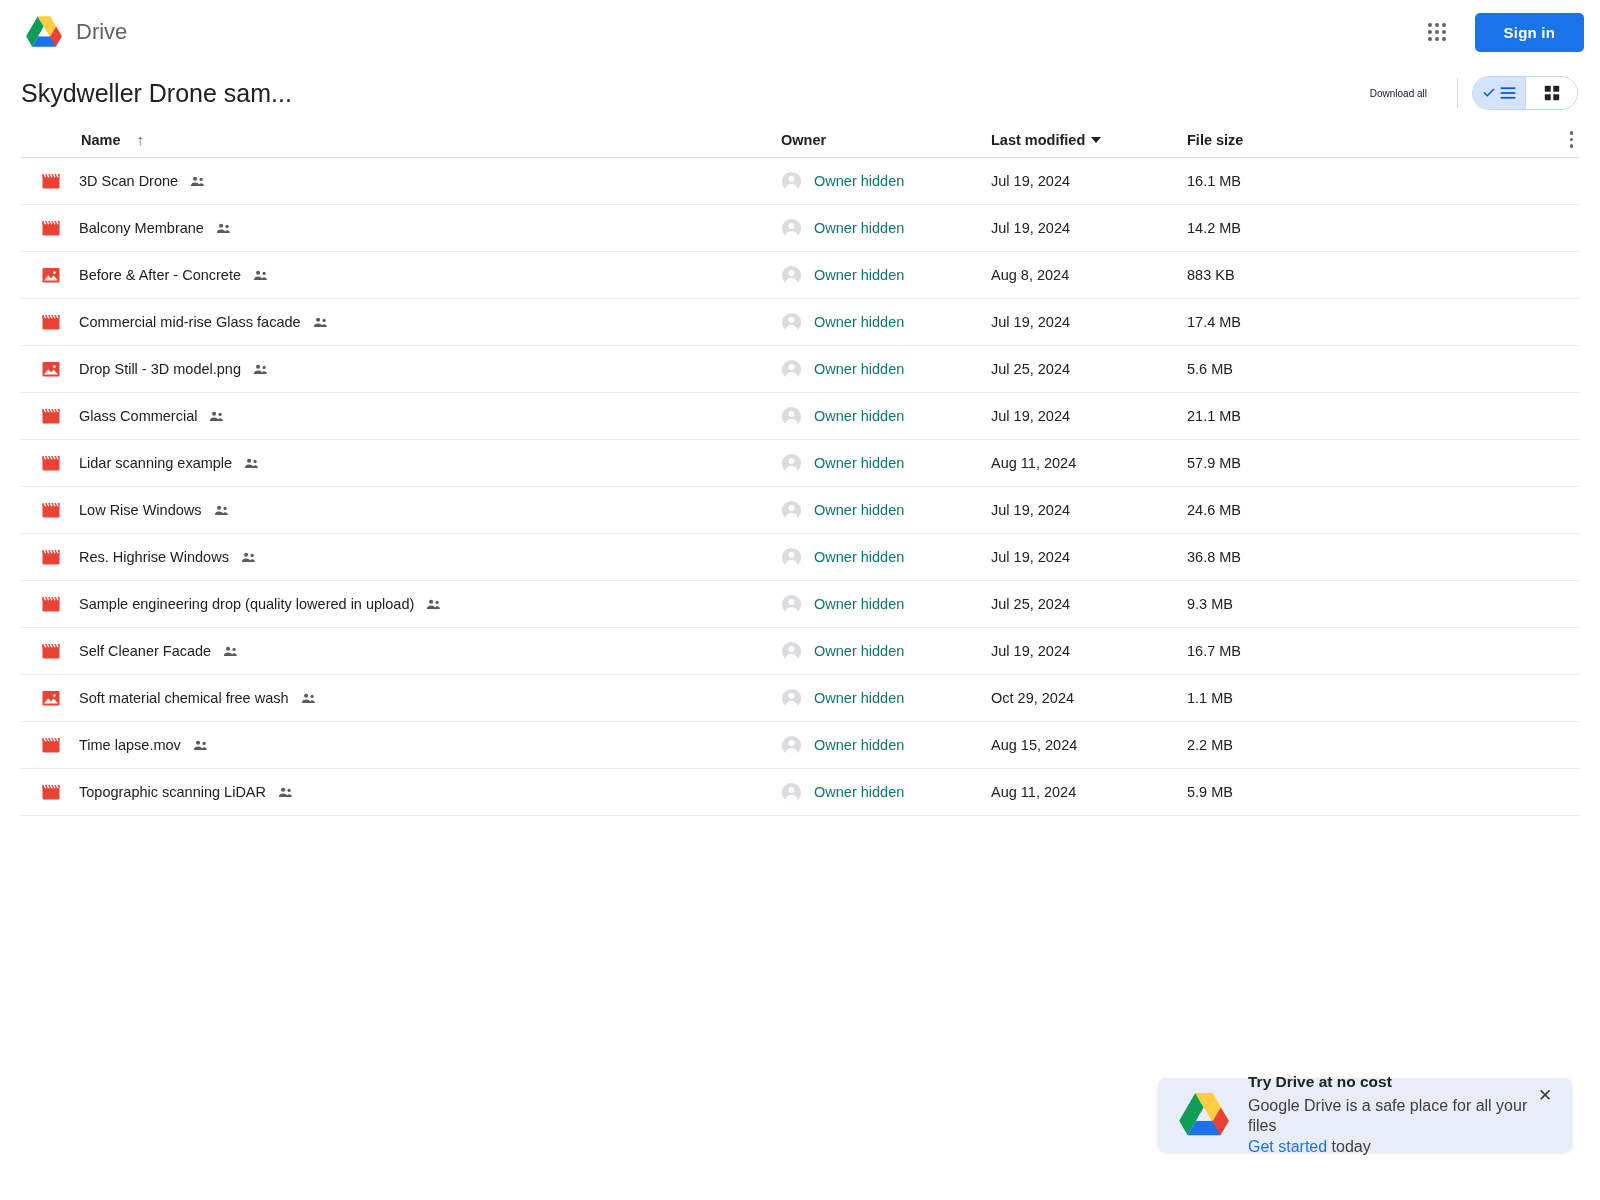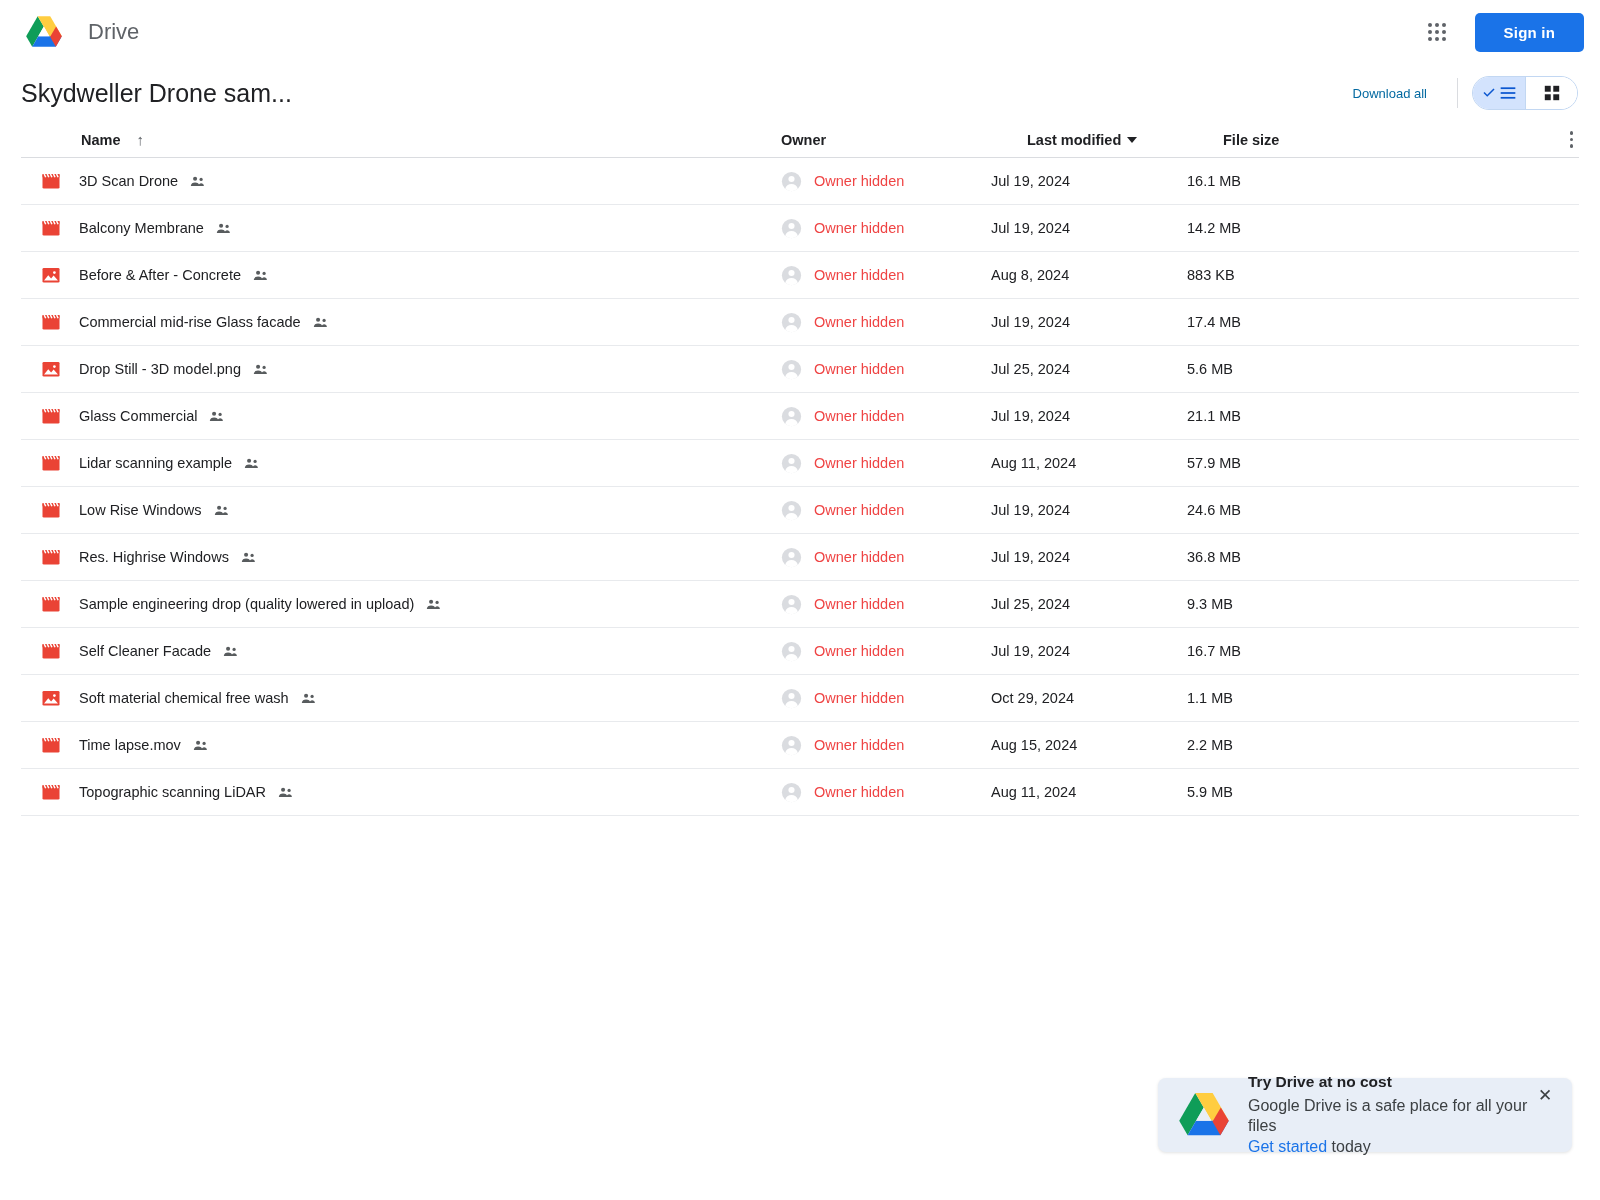--- a/index.html
+++ b/index.html
@@ -12,21 +12,21 @@
   }
 
   
   .topbar {
     height: 64px;
     display: flex;
     align-items: center;
     padding: 0 16px 0 24px;
     position: relative;
   }
-  .brand { display: flex; align-items: center; gap: 24px; }
+  .brand { display: flex; align-items: center; gap: 12px; }
   .drive-logo { width: 40px; height: 36px; flex: none; }
   .brand-name {
     font-size: 22px;
     color: #5f6368;
     letter-spacing: 0;
   }
   .topbar-right {
     margin-left: auto;
     display: flex;
     align-items: center;
@@ -71,22 +71,22 @@
     color: #202124;
     letter-spacing: 0;
     white-space: nowrap;
   }
   .subheader-right {
     margin-left: auto;
     display: flex;
     align-items: center;
   }
   .download-all {
-    color: #0369a1;
-    font-size: 13px;
+    color: #0f172a;
+    font-size: 10px;
     cursor: pointer;
     padding: 8px 14px;
     border-radius: 4px;
     white-space: nowrap;
   }
   .divider-v {
     width: 1px;
     height: 30px;
     background: #dadce0;
     margin: 0 14px 0 16px;
@@ -117,21 +117,21 @@
     align-items: center;
     height: 36px;
     border-bottom: 1px solid #dadce0;
     font-size: 14.5px;
     color: #202124;
     padding-left: 60px;
     font-weight: bold;
   }
   .col-name { width: 700px; display: flex; align-items: center; gap: 16px; cursor: pointer; }
   .col-owner { width: 210px; cursor: pointer; }
-  .col-mod { width: 196px; display: flex; align-items: center; gap: 6px; cursor: pointer; margin-left: 36px; }
+  .col-mod { width: 196px; display: flex; align-items: center; gap: 6px; cursor: pointer; }
   .col-size { width: 200px; cursor: pointer; }
   .col-more { margin-left: auto; display: flex; align-items: center; }
 
   .sort-arrow { font-size: 15px; color: #5f6368; line-height: 1; }
   .caret-down {
     width: 0; height: 0;
     border-left: 5px solid transparent;
     border-right: 5px solid transparent;
     border-top: 6px solid #202124;
   }
@@ -148,21 +148,21 @@
     border-bottom: 1px solid #e8eaed;
     font-size: 14.5px;
     color: #202124;
     padding-left: 20px;
     cursor: pointer;
   }
   .cell-name { width: 740px; display: flex; align-items: center; }
   .file-icon { width: 20px; height: 20px; flex: none; margin-right: 18px; }
   .fname { white-space: nowrap; }
   .shared-icon { margin-left: 11px; width: 17px; height: 17px; flex: none; opacity: .85; }
-  .cell-owner { width: 210px; display: flex; align-items: center; gap: 12px; color: #ef4444; }
+  .cell-owner { width: 210px; display: flex; align-items: center; gap: 12px; color: #0f766e; }
   .avatar-icon { width: 21px; height: 21px; flex: none; }
   .cell-mod { width: 196px; }
   .cell-size { width: 200px; }
 
   
   .promo {
     position: absolute;
     left: 1158px;
     top: 1078px;
     width: 414px;

